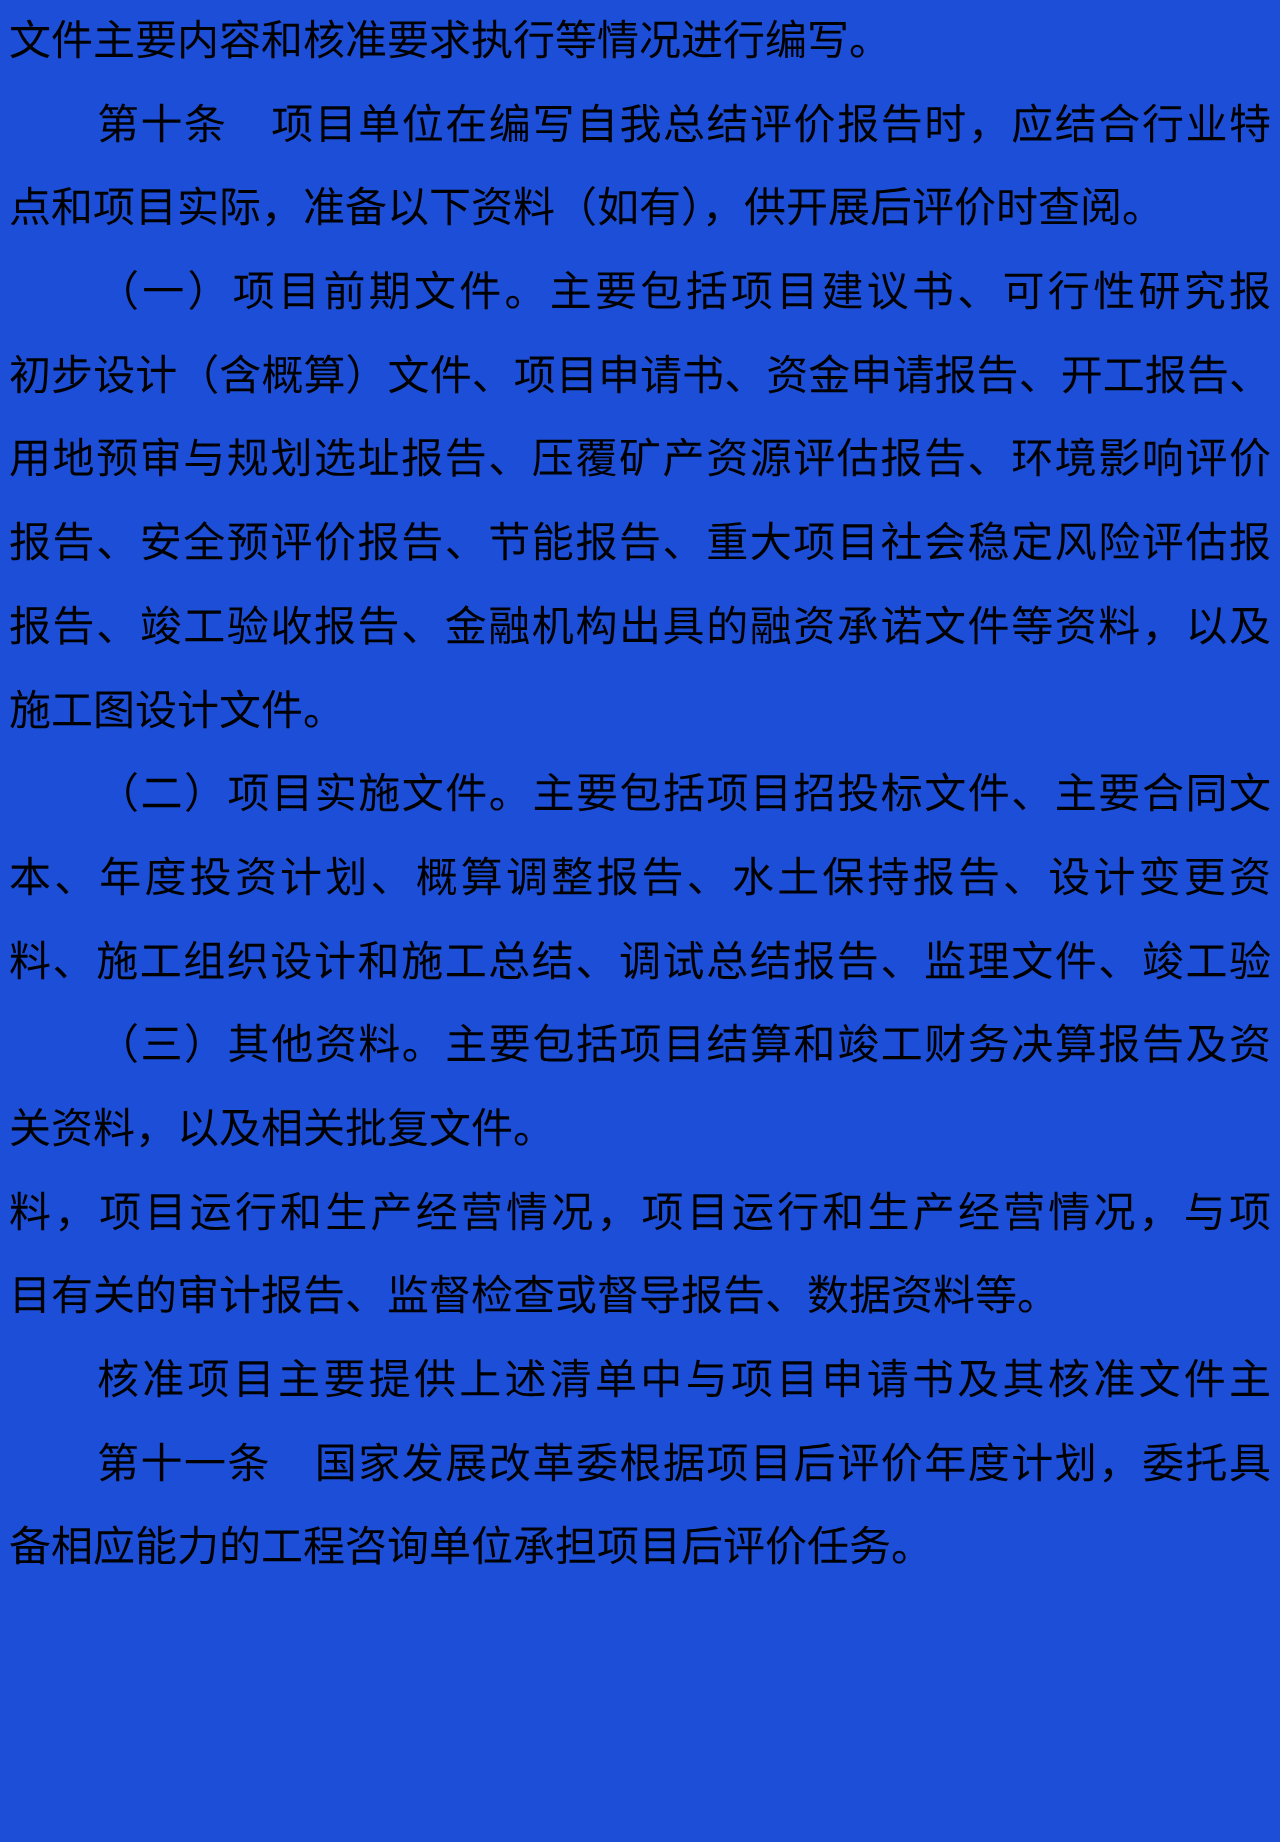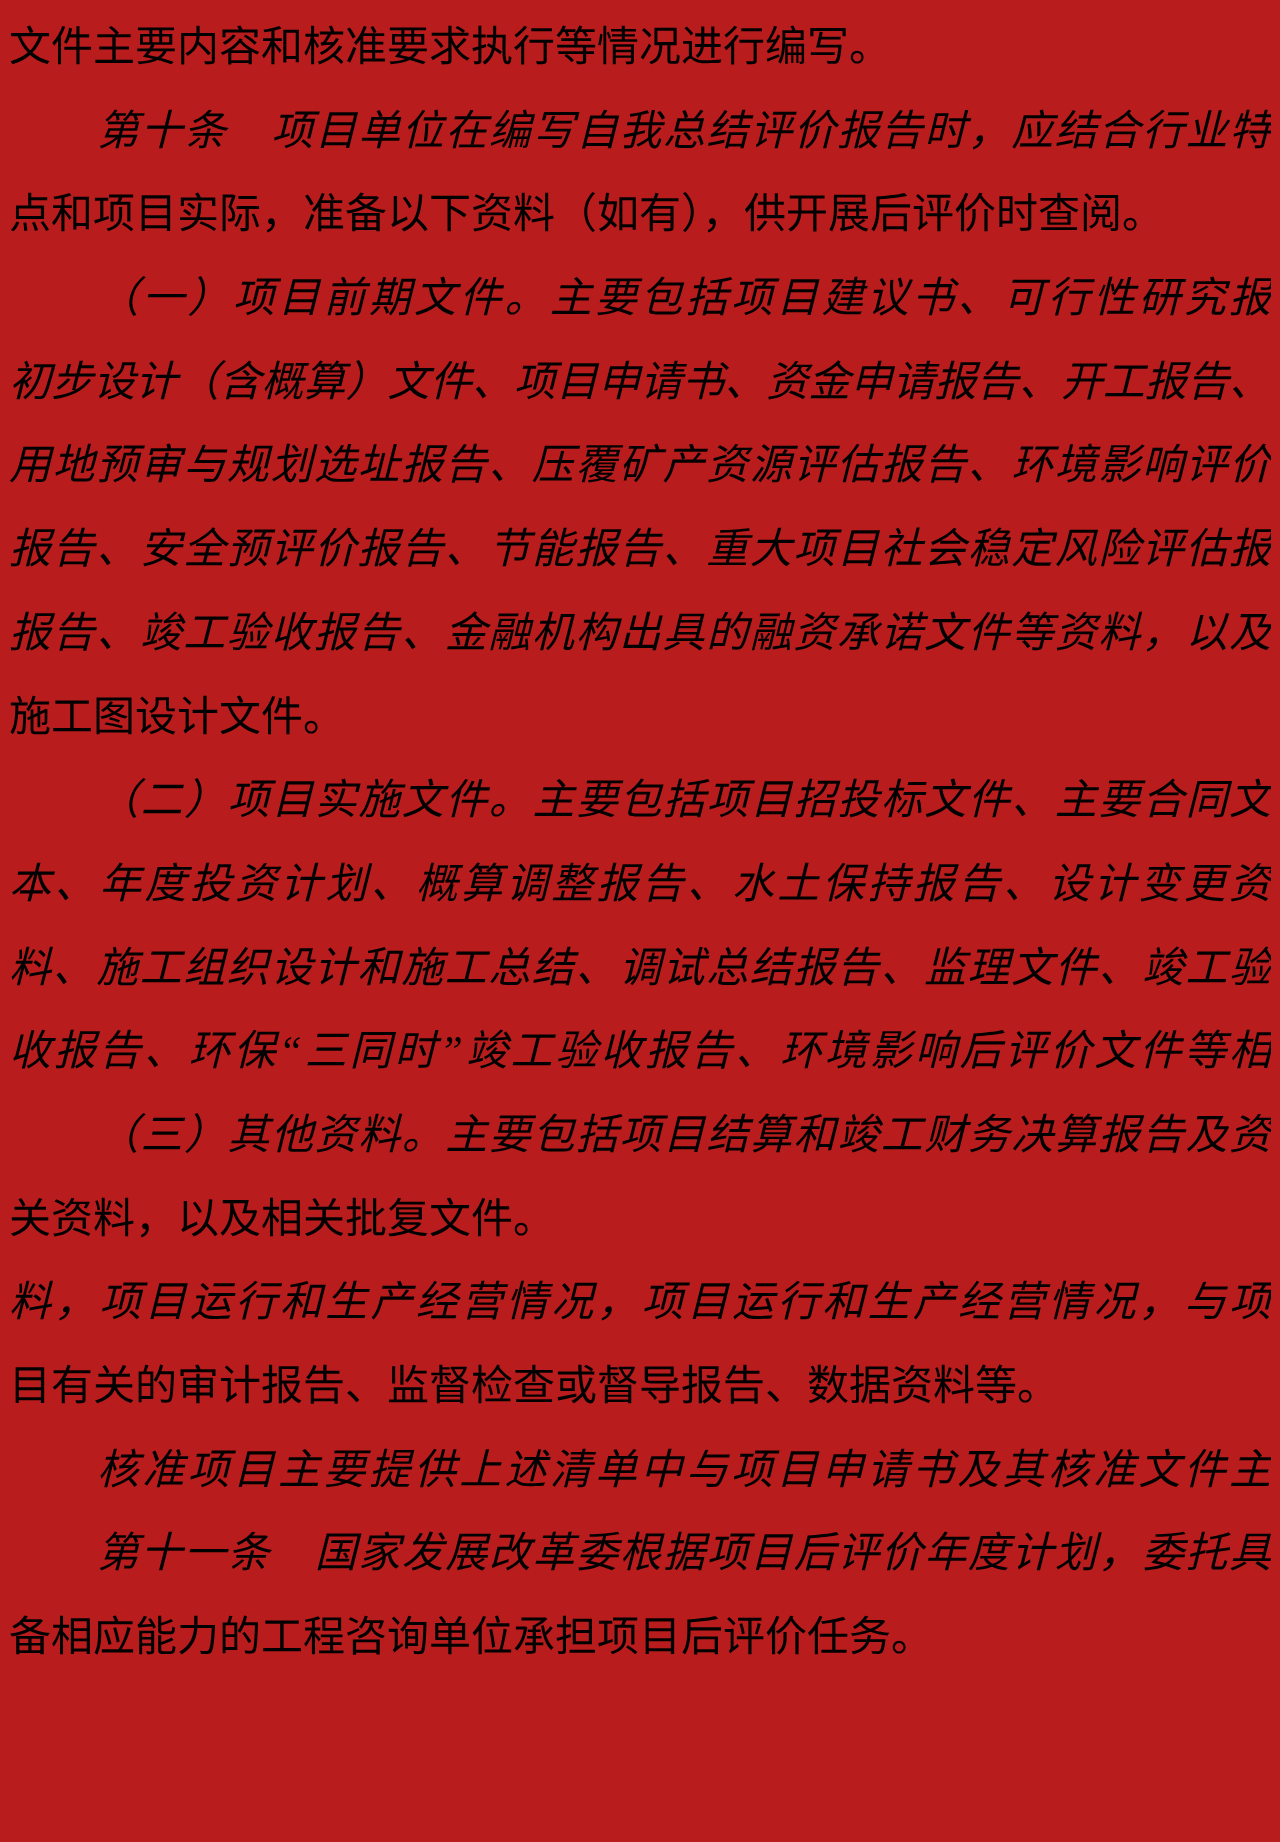--- a/index.html
+++ b/index.html
@@ -4,42 +4,41 @@
 <style>
   html, body {
     margin: 0;
     padding: 0;
     background: #ffffff;
   }
   .page {
     position: relative;
     width: 1280px;
     height: 1842px;
-    background: #b91c1c;
+    background: #1d4ed8;
     box-sizing: border-box;
-    padding: 12px 9px;
+    padding: 6px 9px;
     overflow: hidden;
   }
   .text-block {
     margin-top: -6px;
   }
   .line {
     font-family: "Liberation Serif", "DejaVu Serif", serif;
     font-size: 42px;
     line-height: 83.7px;
     height: 83.7px;
     color: #000000;
     text-align: left;
     overflow: hidden;
   }
   .line.justify {
     text-align: justify;
     text-align-last: justify;
     text-justify: inter-character;
-    font-style: italic;
   }
   .line.indent {
     text-indent: 88px;
   }
 </style>
 </head>
 <body>
 
 <main class="page">
   <div class="text-block">
@@ -48,21 +47,20 @@
       <div class="line">点和项目实际，准备以下资料（如有），供开展后评价时查阅。</div>
       <div class="line justify indent">（一）项目前期文件。主要包括项目建议书、可行性研究报告、</div>
       <div class="line justify">初步设计（含概算）文件、项目申请书、资金申请报告、开工报告、</div>
       <div class="line justify">用地预审与规划选址报告、压覆矿产资源评估报告、环境影响评价</div>
       <div class="line justify">报告、安全预评价报告、节能报告、重大项目社会稳定风险评估报</div>
       <div class="line justify">报告、竣工验收报告、金融机构出具的融资承诺文件等资料，以及</div>
       <div class="line">施工图设计文件。</div>
       <div class="line justify indent">（二）项目实施文件。主要包括项目招投标文件、主要合同文</div>
       <div class="line justify">本、年度投资计划、概算调整报告、水土保持报告、设计变更资</div>
       <div class="line justify">料、施工组织设计和施工总结、调试总结报告、监理文件、竣工验</div>
-      <div class="line justify">收报告、环保“三同时”竣工验收报告、环境影响后评价文件等相</div>
       <div class="line justify indent">（三）其他资料。主要包括项目结算和竣工财务决算报告及资</div>
       <div class="line">关资料，以及相关批复文件。</div>
       <div class="line justify">料，项目运行和生产经营情况，项目运行和生产经营情况，与项</div>
       <div class="line">目有关的审计报告、监督检查或督导报告、数据资料等。</div>
       <div class="line justify indent">核准项目主要提供上述清单中与项目申请书及其核准文件主</div>
       <div class="line justify indent">第十一条　国家发展改革委根据项目后评价年度计划，委托具</div>
       <div class="line">备相应能力的工程咨询单位承担项目后评价任务。</div>
     </div>
 </main>
 

